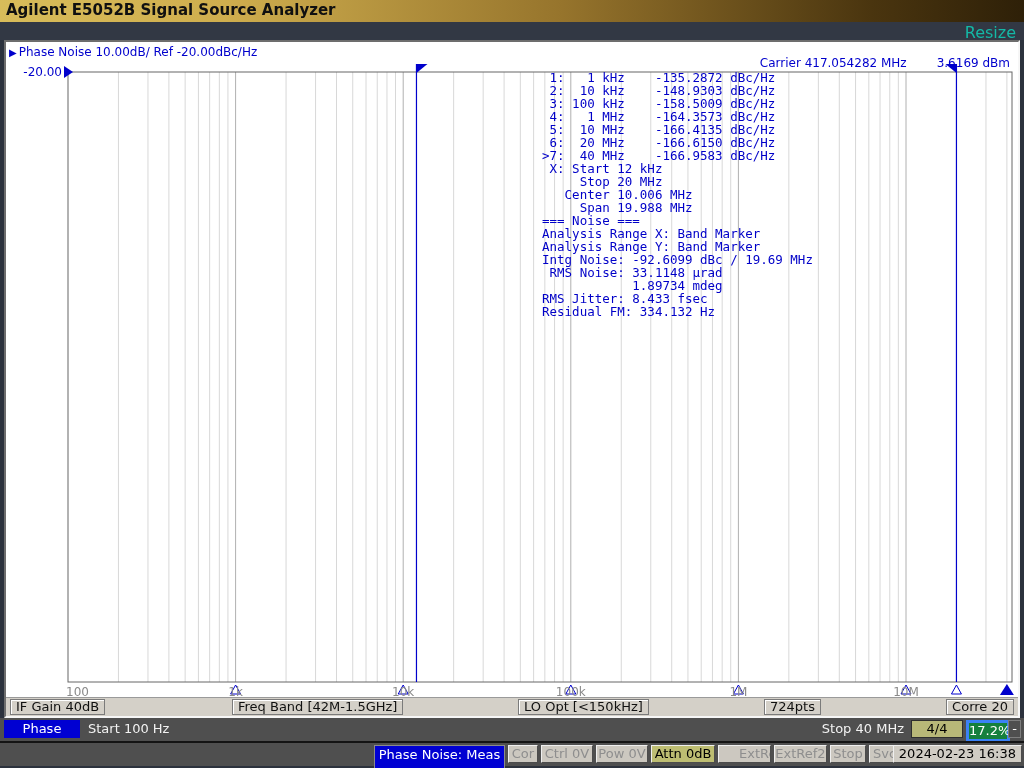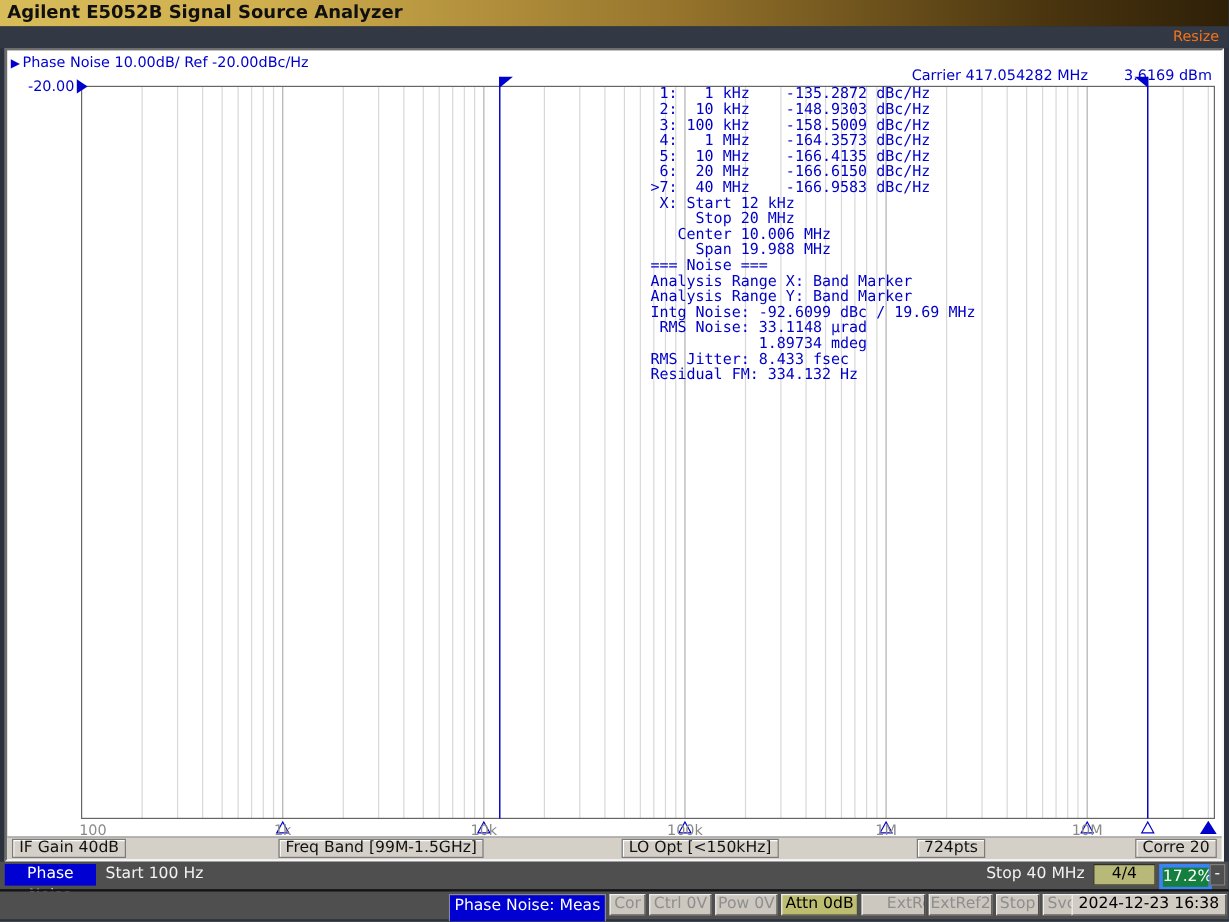--- a/index.html
+++ b/index.html
@@ -4,21 +4,21 @@
 <style>
   html,body{margin:0;padding:0;background:#2c323d;}
   .screen{position:relative;width:1024px;height:768px;overflow:hidden;
           font-family:"DejaVu Sans",sans-serif;background:#2c323d;}
 
   
   .titlebar{position:absolute;left:0;top:0;width:1024px;height:22px;
     background:linear-gradient(to right,#d8bc5a 0%,#cfae4e 22%,#96742c 55%,#4a350f 85%,#2e2008 100%);
     color:#101010;font-weight:bold;font-size:15px;line-height:21px;padding-left:6px;box-sizing:border-box;}
   .menustrip{position:absolute;left:0;top:22px;width:1024px;height:18px;background:#323844;}
-  .menustrip .resize{position:absolute;right:8px;top:1px;color:#f97316;font-size:12px;}
+  .menustrip .resize{position:absolute;right:8px;top:1px;color:#14b8a6;font-size:16px;}
 
   
   .measwin{position:absolute;left:4px;top:40px;width:1016px;height:678px;background:#fff;
     border:2px solid;border-color:#6d6d6d #f6f6f6 #f6f6f6 #6d6d6d;box-sizing:border-box;}
   .trace-header{position:absolute;left:3px;top:3px;color:#0000cc;font-size:12px;white-space:nowrap;}
   .trace-header .arrow{font-size:10px;margin-right:2px;}
   .carrier-line{position:absolute;right:8px;top:14px;color:#0000cc;font-size:12px;white-space:nowrap;}
   .carrier-line .pwr{margin-left:30px;}
   #plot{position:absolute;left:0;top:0;}
   #plot text{font-family:"DejaVu Sans",sans-serif;}
@@ -232,21 +232,21 @@
 Analysis Range X: Band Marker
 Analysis Range Y: Band Marker
 Intg Noise: -92.6099 dBc / 19.69 MHz
  RMS Noise: 33.1148 µrad
             1.89734 mdeg
 RMS Jitter: 8.433 fsec
 Residual FM: 334.132 Hz</pre>
 
     <div class="statusrow1">
       <span class="chip c-ifgain">IF Gain 40dB</span>
-      <span class="chip c-freqband">Freq Band [99M-1.5GHz]</span>
+      <span class="chip c-freqband">Freq Band [42M-1.5GHz]</span>
       <span class="chip c-loopt">LO Opt [&lt;150kHz]</span>
       <span class="chip c-pts">724pts</span>
       <span class="chip c-corre">Corre 20</span>
     </div>
   </div>
 
   <div class="tracebar">
     <span class="mode">Phase Noise</span>
     <span class="start">Start 100 Hz</span>
     <span class="stop">Stop 40 MHz</span>
@@ -262,16 +262,16 @@
     <div class="btnrow">
       <span class="btn">Cor</span>
       <span class="btn">Ctrl 0V</span>
       <span class="btn">Pow 0V</span>
       <span class="btn active">Attn 0dB</span>
       <span class="btn">ExtRef1</span>
       <span class="btn">ExtRef2</span>
       <span class="btn">Stop</span>
       <span class="btn">Svc</span>
     </div>
-    <span class="datetime">2024-12-23 16:38</span>
+    <span class="datetime">2024-02-23 16:38</span>
   </div>
 
 </div>
 
 </body></html>

